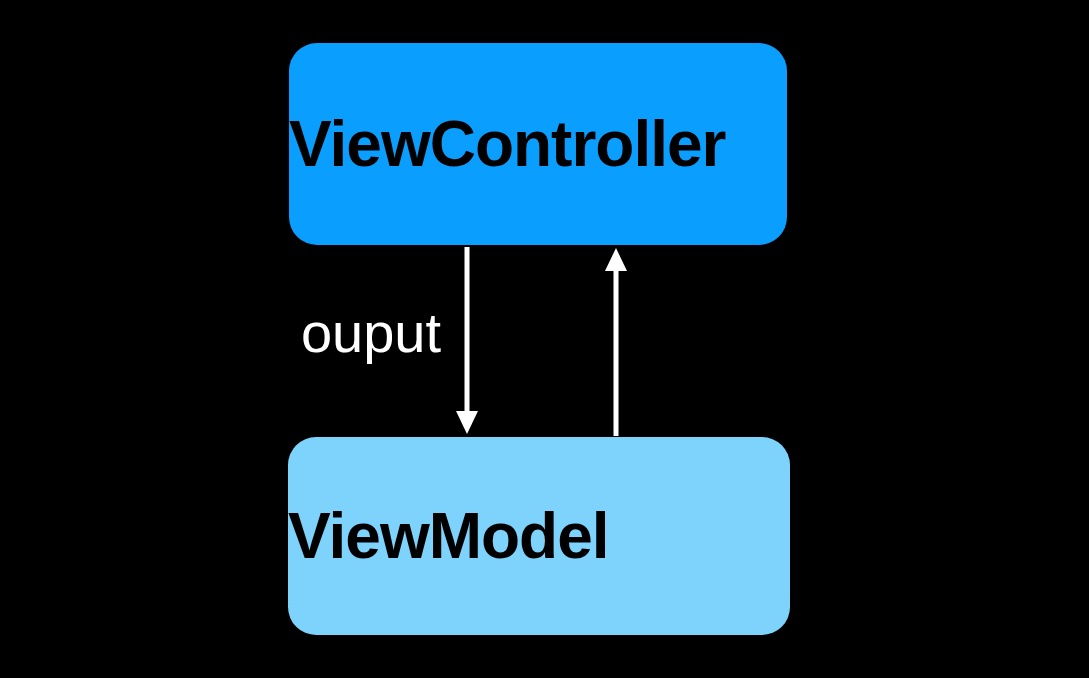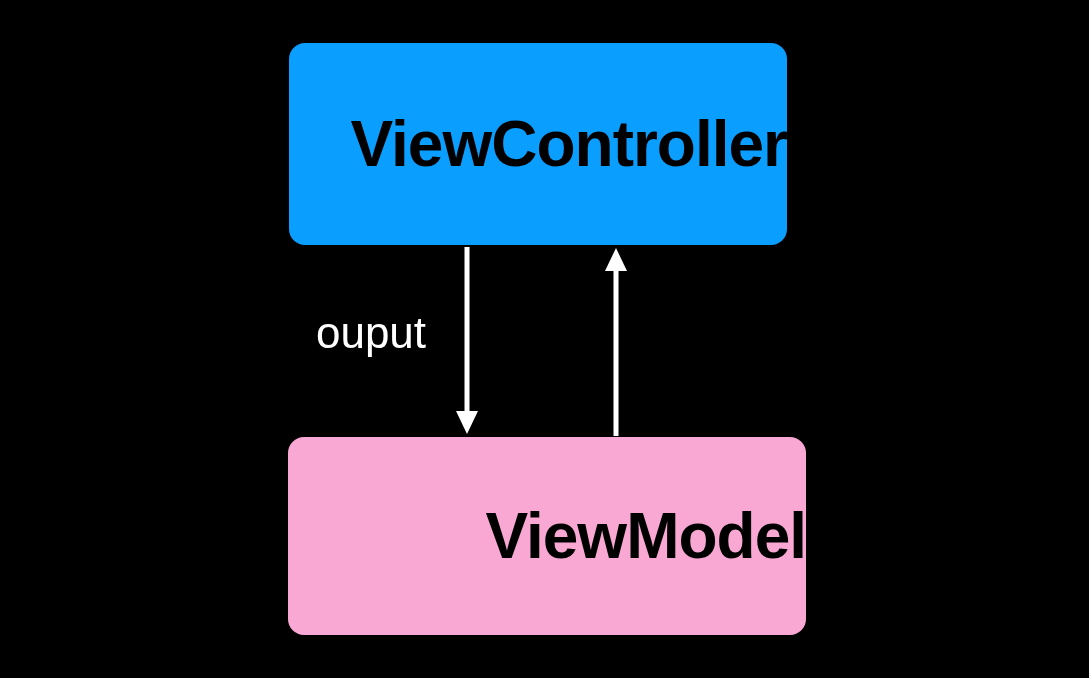--- a/index.html
+++ b/index.html
@@ -10,58 +10,57 @@
   .canvas {
     position: relative;
     width: 1089px;
     height: 678px;
     background: #000000;
     overflow: hidden;
     font-family: "Liberation Sans", sans-serif;
   }
   .node {
     position: absolute;
-    border-radius: 16px;
+    border-radius: 28px;
     display: flex;
     align-items: center;
-    justify-content: flex-end;
+    justify-content: flex-start;
   }
   .node-label {
     color: #000000;
     font-weight: bold;
     font-size: 64px;
     letter-spacing: -1px;
     white-space: nowrap;
   }
   .node-viewcontroller {
     left: 289px;
     top: 43px;
     width: 498px;
     height: 202px;
     background: #0A9FFF;
   }
   .node-viewmodel {
     left: 288px;
     top: 437px;
     width: 502px;
     height: 198px;
-    background: #f9a8d4;
-    padding-left: 16px;
+    background: #7dd3fc;
   }
   .edges-svg {
     position: absolute;
     left: 0;
     top: 0;
     width: 1089px;
     height: 678px;
   }
   .edge-label {
     position: absolute;
     color: #FFFFFF;
-    font-size: 44px;
+    font-size: 56px;
     line-height: 60px;
     white-space: nowrap;
     transform: translateX(-50%);
   }
   .edge-label-output {
     left: 371px;
     top: 303px;
   }
   .edge-label-input {
     left: 702px;

